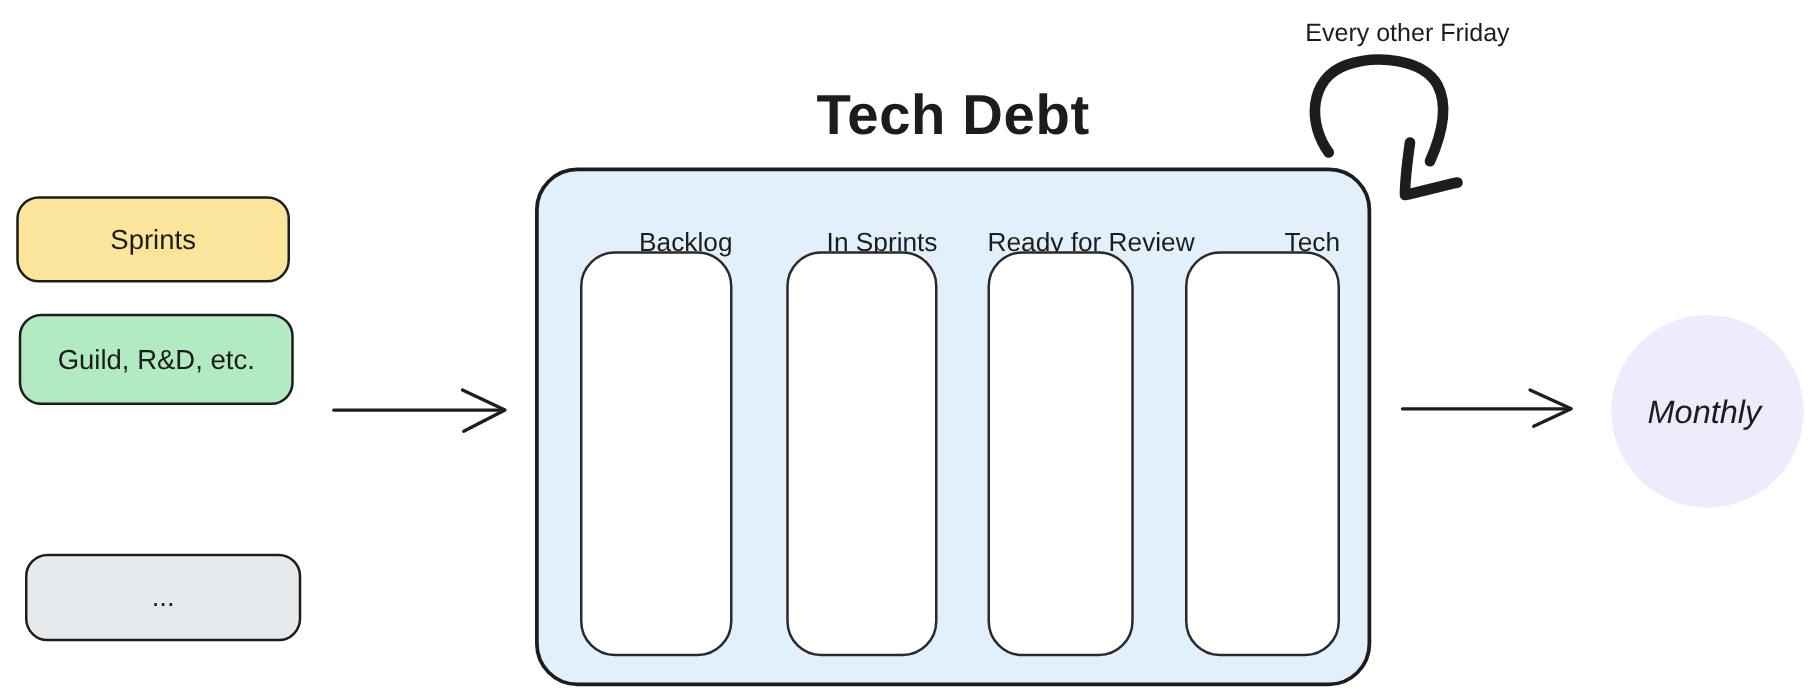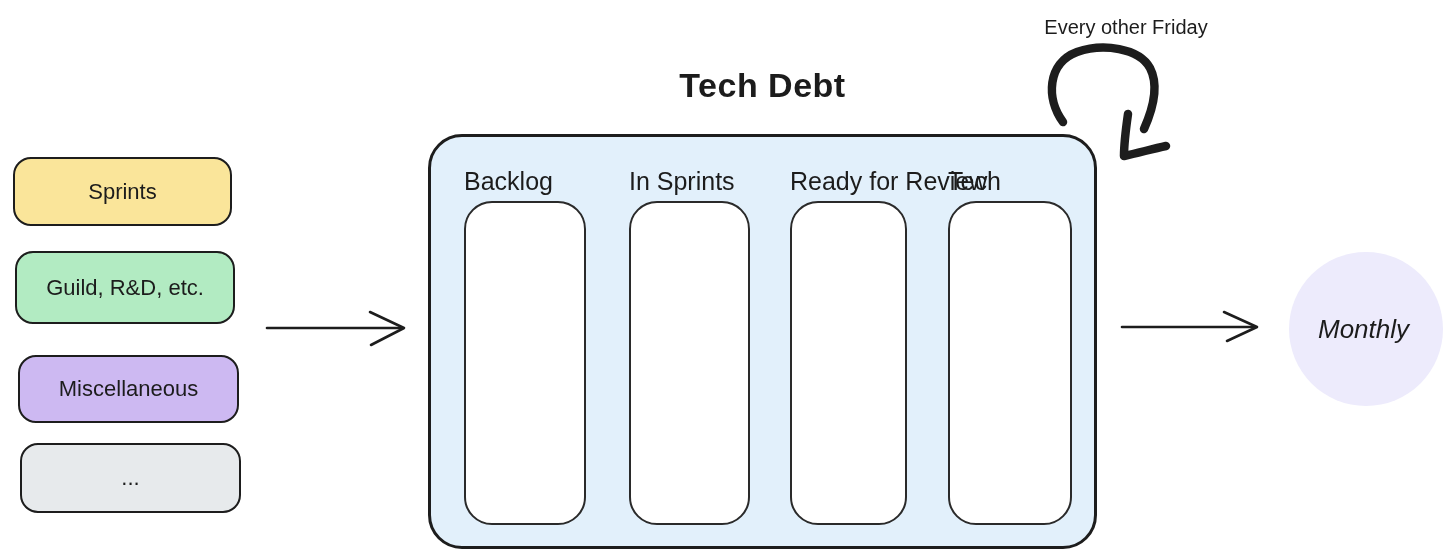--- a/index.html
+++ b/index.html
@@ -26,37 +26,37 @@
   .box-0 { left: 13px;  top: 157px; width: 215px; height: 65px; }
   .box-1 { left: 15px;  top: 251px; width: 216px; height: 69px; }
   .box-2 { left: 18px;  top: 355px; width: 217px; height: 64px; }
   .box-3 { left: 20px;  top: 443px; width: 217px; height: 66px; }
 
   
   .board-title {
     position: absolute;
     left: 428px; top: 66px; width: 669px;
     text-align: center;
-    font-size: 34px;
+    font-size: 45px;
     font-weight: 700;
     letter-spacing: 0.5px;
   }
   .board {
     position: absolute;
     left: 428px; top: 134px;
     width: 669px; height: 415px;
     border: 3px solid #1d1d1d;
     border-radius: 34px;
     box-sizing: border-box;
   }
   .col-header {
     position: absolute;
-    top: 30px;
-    text-align: left;
-    font-size: 25px;
+    top: 46px;
+    text-align: right;
+    font-size: 21px;
     white-space: nowrap;
   }
   .column {
     position: absolute;
     top: 64px;
     height: 324px;
     background: #ffffff;
     border: 2px solid #2a2a2a;
     border-radius: 28px;
     box-sizing: border-box;
@@ -110,23 +110,20 @@
 <body>
 
 <div class="canvas">
 
   <div class="input-box box-1" style="background-color: rgb(178, 235, 194);">
     <span class="box-label">Guild, R&amp;D, etc.</span>
   </div>
   <div class="input-box box-0" style="background-color: rgb(250, 229, 154);">
     <span class="box-label">Sprints</span>
   </div>
-  <div class="input-box box-2" style="background-color: rgb(205, 185, 242);">
-    <span class="box-label">Miscellaneous</span>
-  </div>
   <div class="input-box box-3" style="background-color: rgb(231, 234, 236);">
     <span class="box-label">...</span>
   </div>
 
   <div class="board-title">Tech Debt</div>
 
   <div class="board" style="background-color: rgb(226, 240, 251);">
     <div class="col-header pos-0">Backlog</div>
     <div class="col-header pos-1">In Sprints</div>
     <div class="col-header pos-2">Ready for Review</div>

